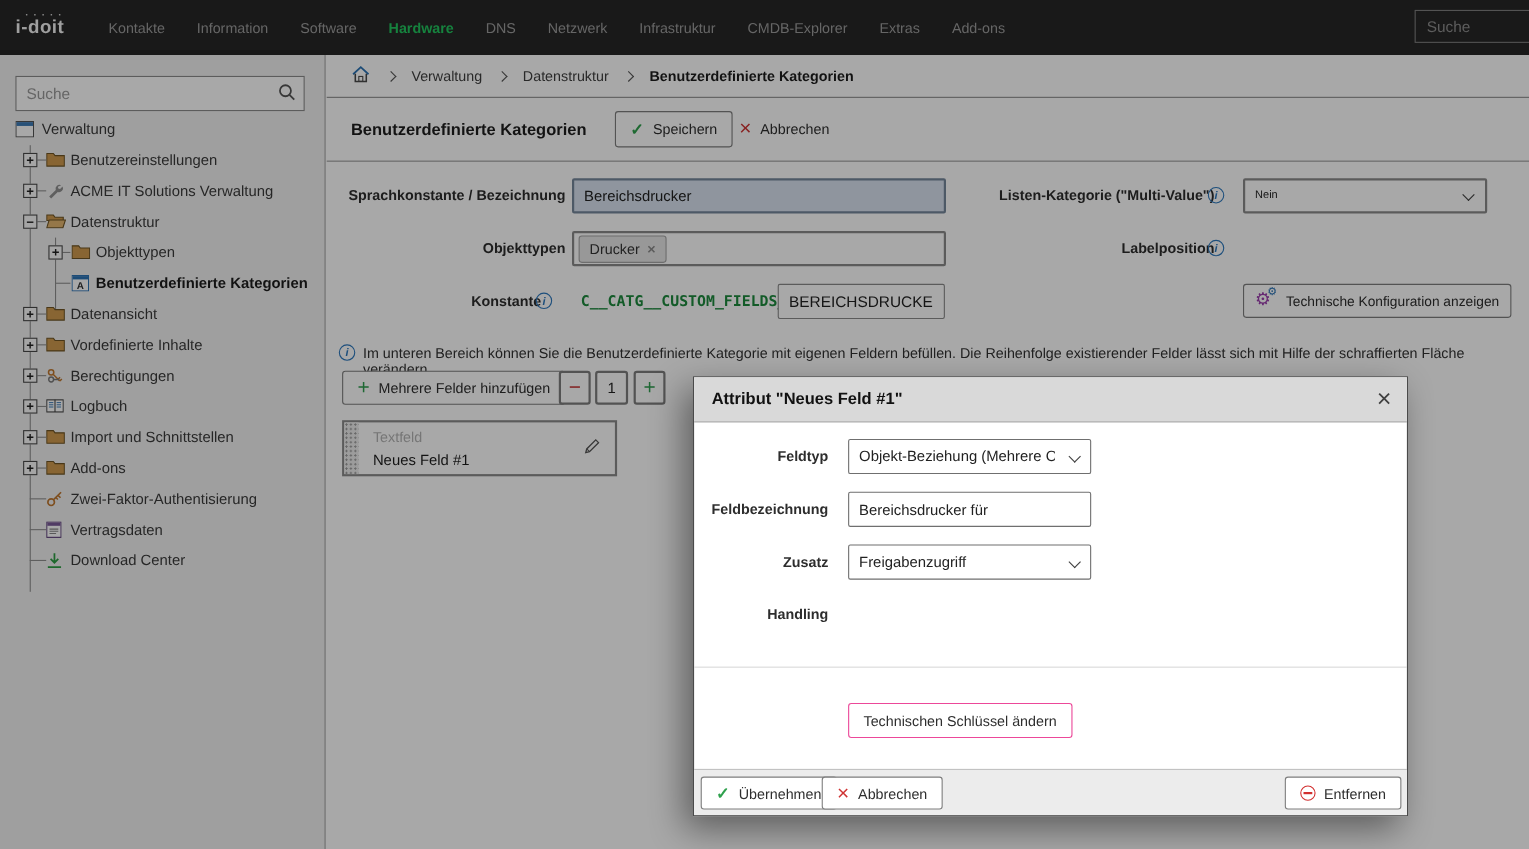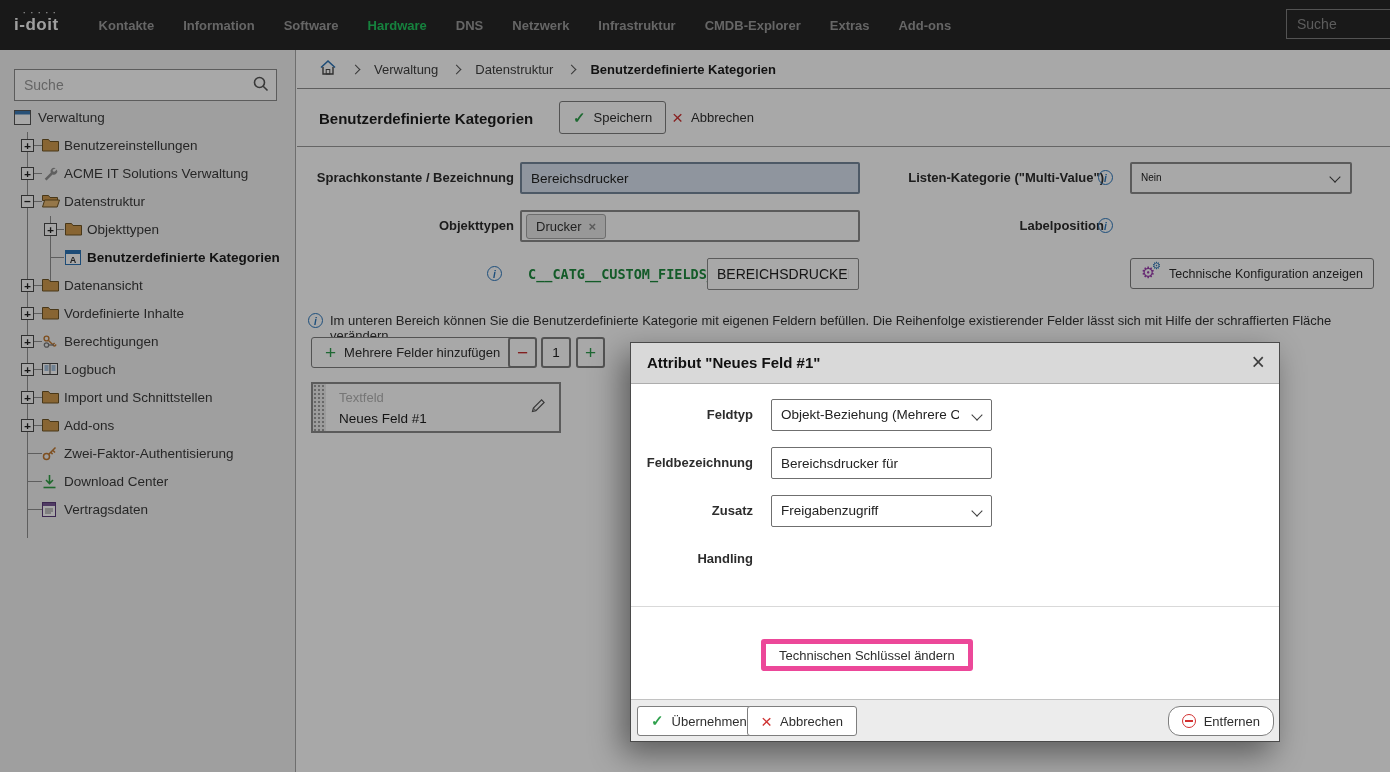--- a/index.html
+++ b/index.html
@@ -4,21 +4,21 @@
 <style>
   html,body{margin:0;padding:0;}
   body{font-family:"Liberation Sans",sans-serif;}
   #screen{position:relative;width:1390px;height:772px;overflow:hidden;background:#fff;}
 
   
   .topbar{position:absolute;top:0;left:0;right:0;height:50px;background:#262626;display:flex;align-items:center;}
   .logo{position:relative;margin:0 40px 0 14px;color:#f2f2f2;font-weight:bold;font-size:17px;letter-spacing:.5px;}
   .logo::before{content:"· · · · ·";position:absolute;top:-7px;left:9px;font-size:9px;color:#cfcfcf;letter-spacing:1px;}
   .nav{display:flex;gap:29px;font-size:13px;color:#9b9b9b;}
-  .nav .nav-item{cursor:pointer;font-weight:bold;}
+  .nav .nav-item{cursor:pointer;}
   .nav .active{color:#22c55e;font-weight:bold;}
   .top-search{position:absolute;left:1286px;top:9px;width:120px;height:30px;background:#262626;border:1px solid #7f7f7f;color:#cfcfcf;font-size:14px;padding:0 10px;box-sizing:border-box;outline:none;}
   .top-search::placeholder{color:#8d8d8d;}
 
   
   .sidebar{position:absolute;top:50px;left:0;width:296px;bottom:0;background:#f2f2f2;border-right:1px solid #a8a8a8;box-sizing:border-box;}
   .side-search{position:absolute;left:14px;top:19px;width:263px;height:32px;background:#fff;border:1.5px solid #8c8c8c;box-sizing:border-box;}
   .side-search input{position:absolute;left:0;top:0;width:230px;height:29px;border:none;outline:none;background:transparent;font-size:14px;color:#444;padding:0 9px;}
   .side-search input::placeholder{color:#9a9a9a;}
   .side-search .mag{position:absolute;right:6px;top:5px;}
@@ -80,24 +80,24 @@
   .dim{position:absolute;inset:0;background:rgba(0,0,0,0.34);z-index:40;}
   .modal{position:absolute;left:630px;top:342px;width:650px;height:400px;background:#fff;border:1px solid #4a4a4a;box-shadow:-8px 12px 30px rgba(0,0,0,0.45);z-index:50;box-sizing:border-box;}
   .modal-header{position:absolute;left:0;right:0;top:0;height:41px;background:#d9d9d9;border-bottom:1px solid #adadad;box-sizing:border-box;}
   .modal-title{position:absolute;left:16px;top:11px;font-size:15px;font-weight:bold;color:#111;}
   .modal-close{position:absolute;right:14px;top:7px;font-size:23px;color:#3f3f3f;cursor:pointer;line-height:24px;font-weight:300;}
   .m-label{position:absolute;left:0;width:122px;height:32px;line-height:32px;text-align:right;font-size:13px;font-weight:bold;color:#2d2d2d;}
   .m-field{position:absolute;left:140px;width:221px;height:32px;border:1.5px solid #6f6f6f;border-radius:2px;background:#fff;box-sizing:border-box;font-size:13.5px;color:#222;}
   .m-sel{line-height:29px;padding:0 24px 0 9px;overflow:hidden;white-space:nowrap;cursor:pointer;}
   .m-inp{padding:0 9px;outline:none;font-family:"Liberation Sans",sans-serif;}
   .m-div{position:absolute;left:0;right:0;top:263px;border-top:1px solid #d9d9d9;}
-  .m-keybtn{position:absolute;left:130px;top:296px;height:32px;border:5px solid #ec4899;border-radius:3px;background:#fff;font-size:13px;color:#2e2e2e;padding:0 13px;display:inline-flex;align-items:center;cursor:pointer;}
+  .m-keybtn{position:absolute;left:140px;top:296px;height:32px;border:1px solid #ec4899;border-radius:3px;background:#fff;font-size:13px;color:#2e2e2e;padding:0 13px;display:inline-flex;align-items:center;cursor:pointer;}
   .m-footer{position:absolute;left:0;right:0;bottom:0;height:42px;background:#ececec;border-top:1px solid #c2c2c2;box-sizing:border-box;}
   .m-footer .btn{height:30px;position:absolute;top:6px;}
-  .f-apply{left:6px;} .f-cancel{left:116px;} .f-remove{right:5px;border-radius:12px;}
+  .f-apply{left:6px;} .f-cancel{left:116px;} .f-remove{right:5px;}
   .minus-circle{position:relative;width:14px;height:14px;border:1.5px solid #d23030;border-radius:50%;box-sizing:border-box;}
   .minus-circle::after{content:"";position:absolute;left:2px;right:2px;top:50%;height:1.5px;margin-top:-1px;background:#d23030;}
 </style>
 </head>
 <body>
 
 <div id="screen">
 
   <div class="topbar">
     <div class="logo">i-doit</div>
@@ -235,34 +235,34 @@
       <div class="trow d1">
         <span class="stub"></span>
         <span class="ticon"><svg width="16" height="15">
               <circle cx="4.5" cy="10.5" r="3" fill="none" stroke="#c07830" stroke-width="1.5"></circle>
               <path d="M7 8l6.5-6.5M11 4.5l2 2M9 6.5l1.6 1.6" stroke="#c07830" stroke-width="1.5" fill="none"></path>
             </svg></span>
         <span class="tlabel">Zwei-Faktor-Authentisierung</span>
       </div>
       <div class="trow d1">
         <span class="stub"></span>
-        <span class="ticon"><svg width="15" height="15">
-              <path d="M7.5 1v8M4 6l3.5 3.5L11 6" fill="none" stroke="#2e9e44" stroke-width="1.6"></path>
-              <path d="M1.5 13.5h12" stroke="#2e9e44" stroke-width="1.6"></path>
-            </svg></span>
-        <span class="tlabel">Download Center</span>
-      </div>
-      <div class="trow d1">
-        <span class="stub"></span>
         <span class="ticon"><svg width="14" height="15">
               <rect x="0.5" y="0.5" width="13" height="14" fill="#fff" stroke="#5a3b78"></rect>
               <rect x="1" y="1" width="12" height="3" fill="#7a5a98"></rect>
               <path d="M3 7h8M3 9h8M3 11h6" stroke="#888" stroke-width="1"></path>
             </svg></span>
         <span class="tlabel">Vertragsdaten</span>
+      </div>
+      <div class="trow d1">
+        <span class="stub"></span>
+        <span class="ticon"><svg width="15" height="15">
+              <path d="M7.5 1v8M4 6l3.5 3.5L11 6" fill="none" stroke="#2e9e44" stroke-width="1.6"></path>
+              <path d="M1.5 13.5h12" stroke="#2e9e44" stroke-width="1.6"></path>
+            </svg></span>
+        <span class="tlabel">Download Center</span>
       </div>
     </div>
   </div>
 
   <div class="main">
     <div class="breadcrumb">
       <span><svg width="18" height="17">
             <path d="M2 8.5L9 2l16 6.5" fill="none" stroke="#2d74b5" stroke-width="0"></path>
             <path d="M2 8.5L9 2l7 6.5" fill="none" stroke="#2d74b5" stroke-width="1.6"></path>
             <path d="M4 8v7h10V8" fill="none" stroke="#4a4a4a" stroke-width="1.4"></path>
@@ -294,20 +294,21 @@
       <input class="inp focus" style="left: 223px; top: 16px; width: 340px;" value="Bereichsdrucker">
 
       <span class="flabel" style="left:0;width:205px;top:64px;">Objekttypen</span>
       <div class="tagbox" style="left:223px;top:64px;width:340px;">
         <span class="chip">
           <span>Drucker</span>
           <span class="chip-x">×</span>
         </span>
       </div>
 
+      <span class="flabel" style="left:0;width:183px;top:112px;">Konstante</span>
       <span class="info-i" style="position:absolute;left:190px;top:120px;">i</span>
       <span class="const-prefix" style="left:231px;top:112px;">C__CATG__CUSTOM_FIELDS_</span>
       <input class="inp" style="left: 410px; top: 112px; width: 152px; border-width: 1.5px; font-size: 14px;" value="BEREICHSDRUCKER">
 
       <span class="flabel" style="left:500px;width:295px;top:16px;">Listen-Kategorie ("Multi-Value")</span>
       <span class="info-i" style="position:absolute;left:801px;top:24px;">i</span>
       <div class="sel" style="left:833px;top:16px;width:222px;">
         <span>Nein</span>
         <span class="chev"></span>
       </div>

